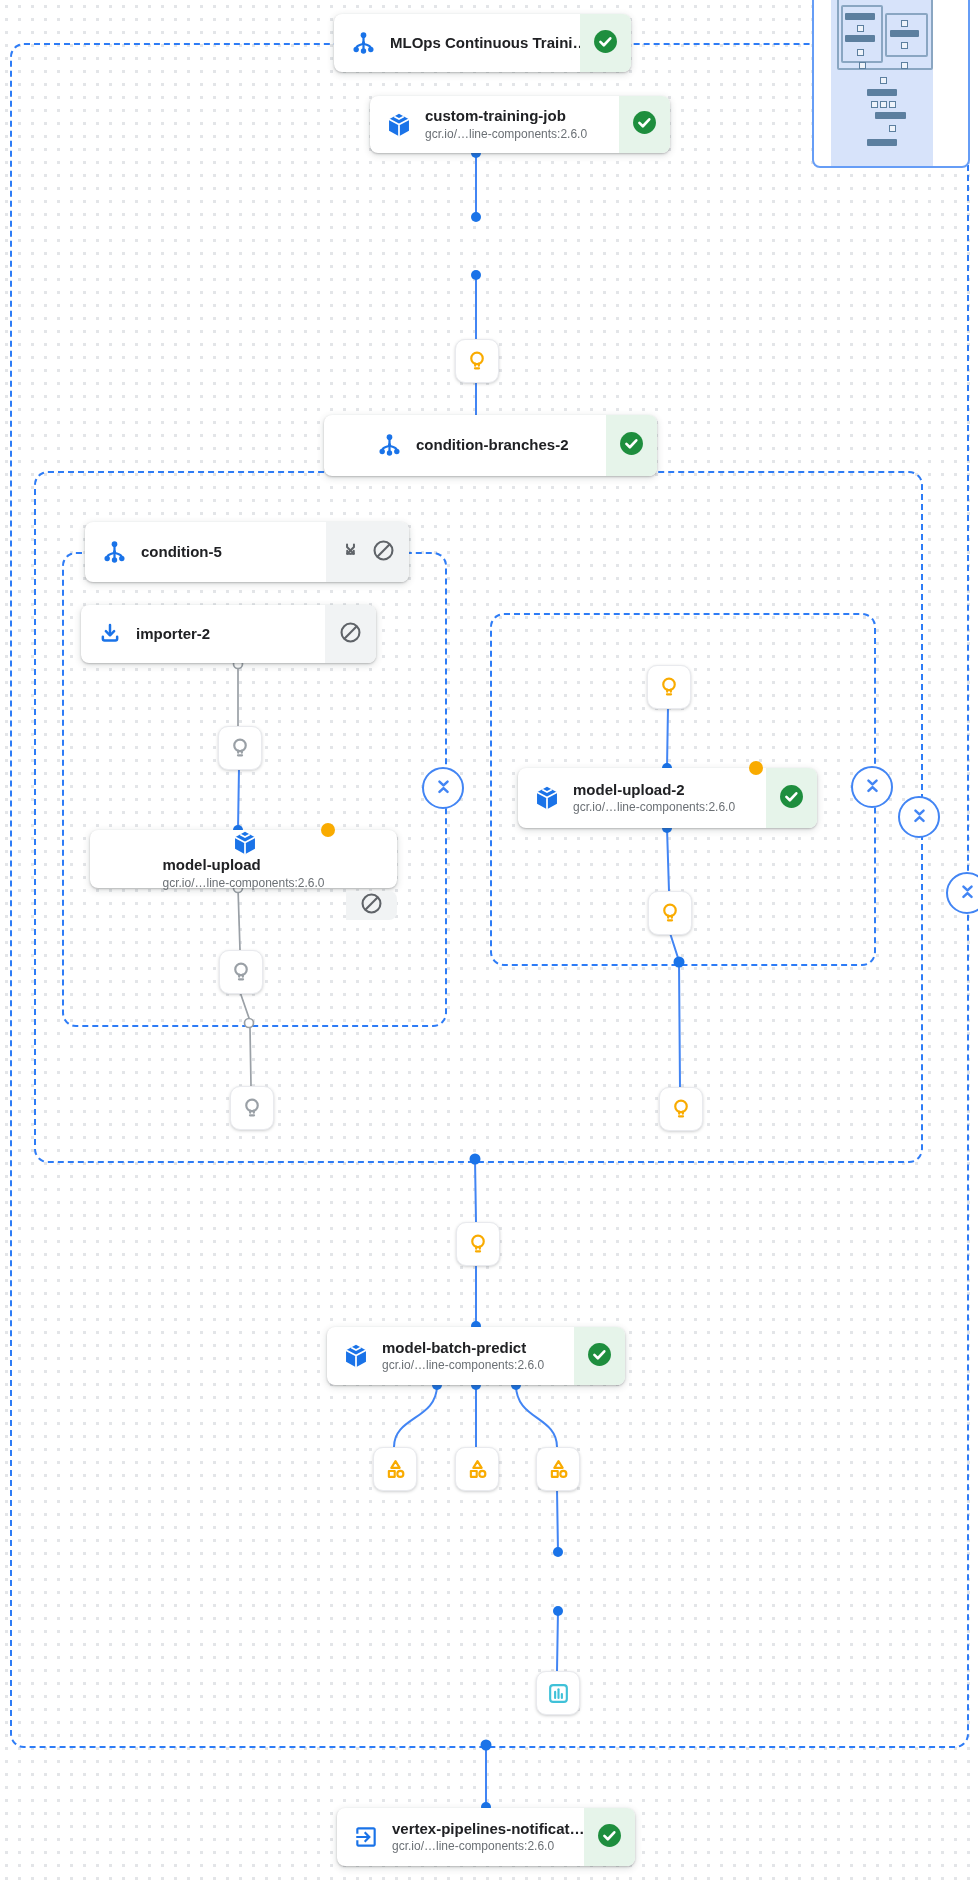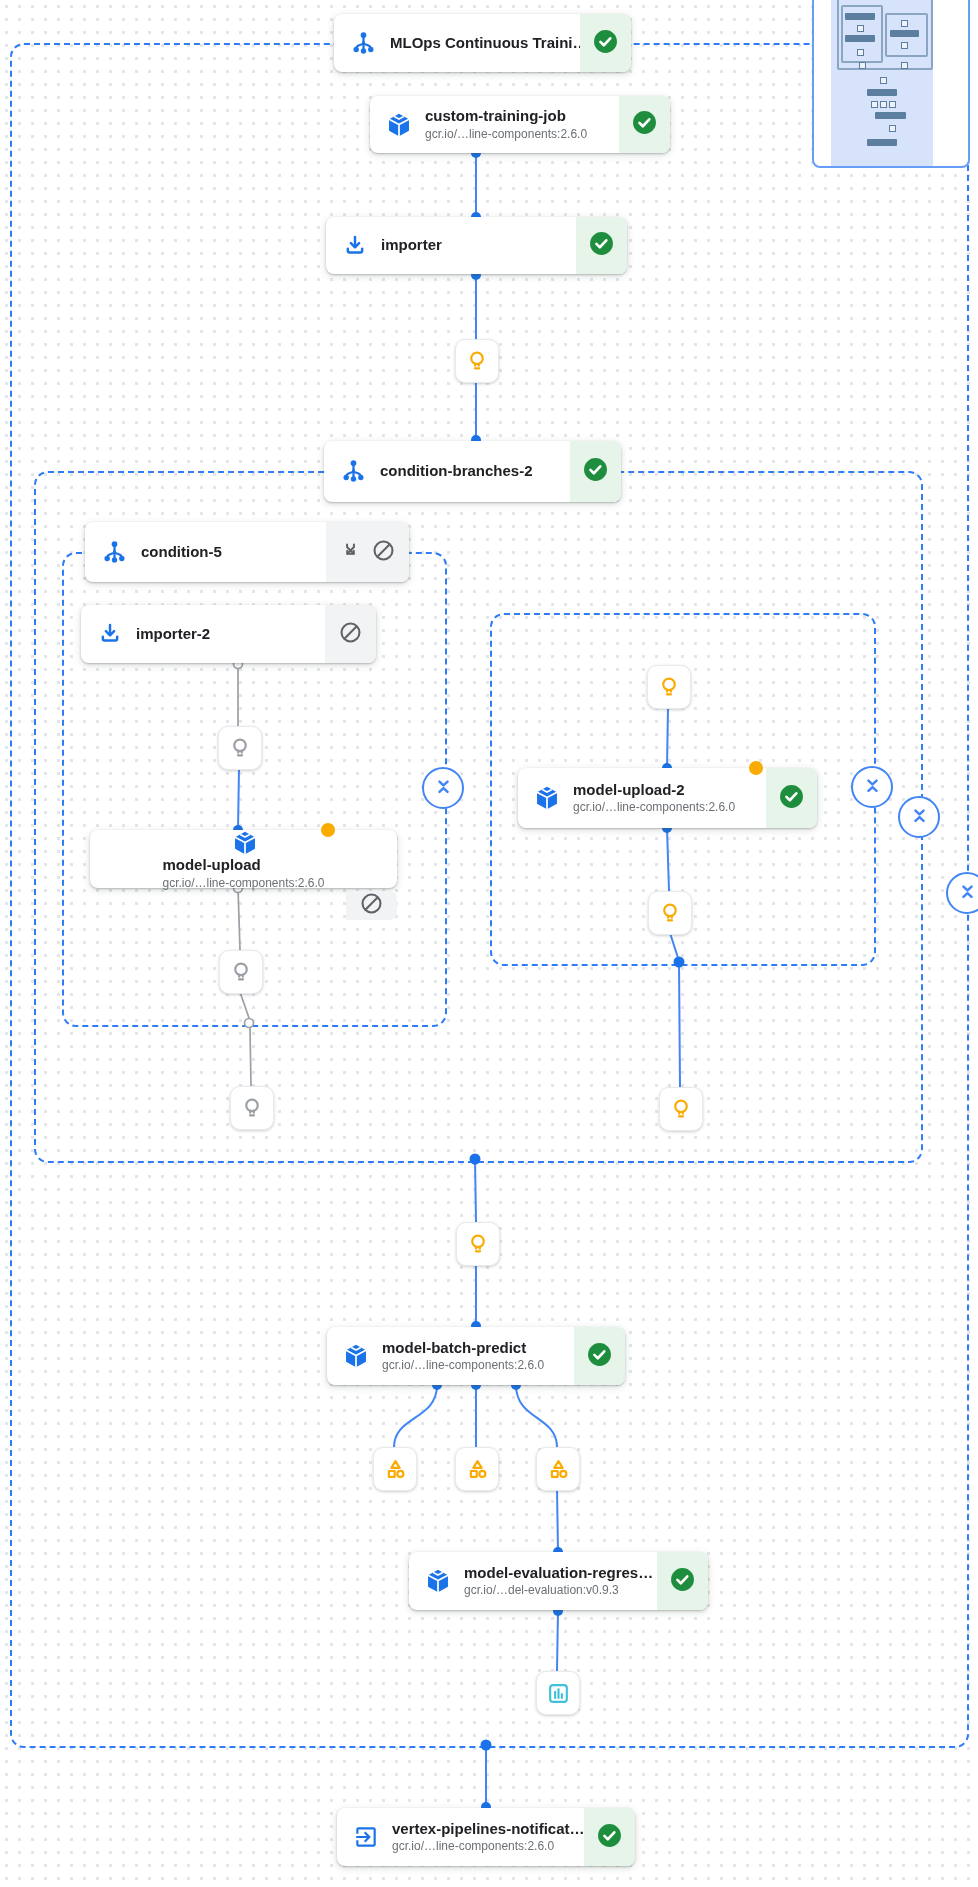--- a/index.html
+++ b/index.html
@@ -212,37 +212,22 @@
       <div class="ntitle">custom-training-job</div>
       <div class="nsub">gcr.io/…line-components:2.6.0</div>
     </div>
     <div class="nstatus ok">
         <span><svg width="25" height="25">
             <use href="#i-check"></use>
           </svg></span>
       </div>
   </div>
 
-  <div class="node" style="left:326px;top:217px;width:301px;height:57px;">
-    <span class="nicon">
-        <svg width="26" height="26">
-          <use href="#i-download"></use>
-        </svg>
-      </span>
-    <div class="ntext">
-        <div class="ntitle">importer</div>
-      </div>
-    <div class="nstatus ok">
-        <span><svg width="25" height="25">
-            <use href="#i-check"></use>
-          </svg></span>
-      </div>
-  </div>
-
-  <div class="node" style="left:324px;top:441px;width:297px;height:61px;">
+
+  <div class="node" style="left:324px;top:415px;width:297px;height:61px;padding-left:36px;">
     <span class="nicon">
         <svg width="27" height="27">
           <use href="#i-tree"></use>
         </svg>
       </span>
     <div class="ntext">
         <div class="ntitle">condition-branches-2</div>
       </div>
     <div class="nstatus ok">
         <span><svg width="25" height="25">
@@ -333,36 +318,20 @@
       <div class="ntitle">model-batch-predict</div>
       <div class="nsub">gcr.io/…line-components:2.6.0</div>
     </div>
     <div class="nstatus ok">
         <span><svg width="25" height="25">
             <use href="#i-check"></use>
           </svg></span>
       </div>
   </div>
 
-  <div class="node" style="left:409px;top:1552px;width:299px;height:58px;">
-    <span class="nicon">
-        <svg width="26" height="26">
-          <use href="#i-cube"></use>
-        </svg>
-      </span>
-    <div class="ntext">
-      <div class="ntitle">model-evaluation-regres…</div>
-      <div class="nsub">gcr.io/…del-evaluation:v0.9.3</div>
-    </div>
-    <div class="nstatus ok">
-        <span><svg width="25" height="25">
-            <use href="#i-check"></use>
-          </svg></span>
-      </div>
-  </div>
 
   <div class="node" style="left:337px;top:1808px;width:298px;height:58px;">
     <span class="nicon">
         <svg width="26" height="26">
           <use href="#i-exit"></use>
         </svg>
       </span>
     <div class="ntext">
       <div class="ntitle">vertex-pipelines-notificat…</div>
       <div class="nsub">gcr.io/…line-components:2.6.0</div>

